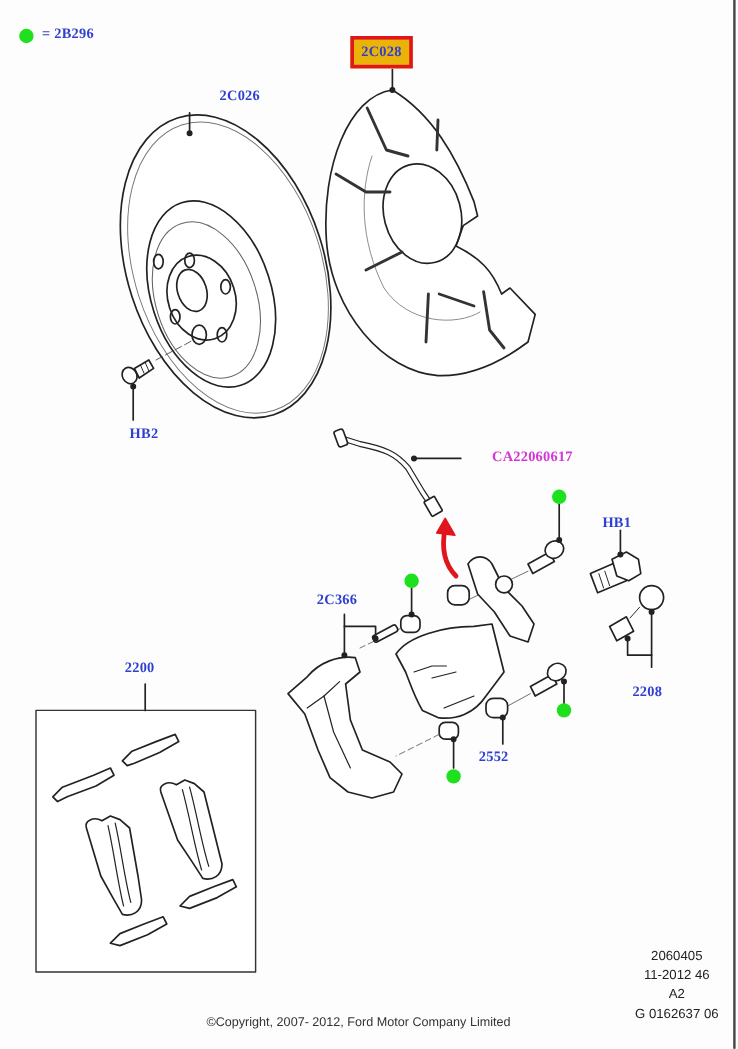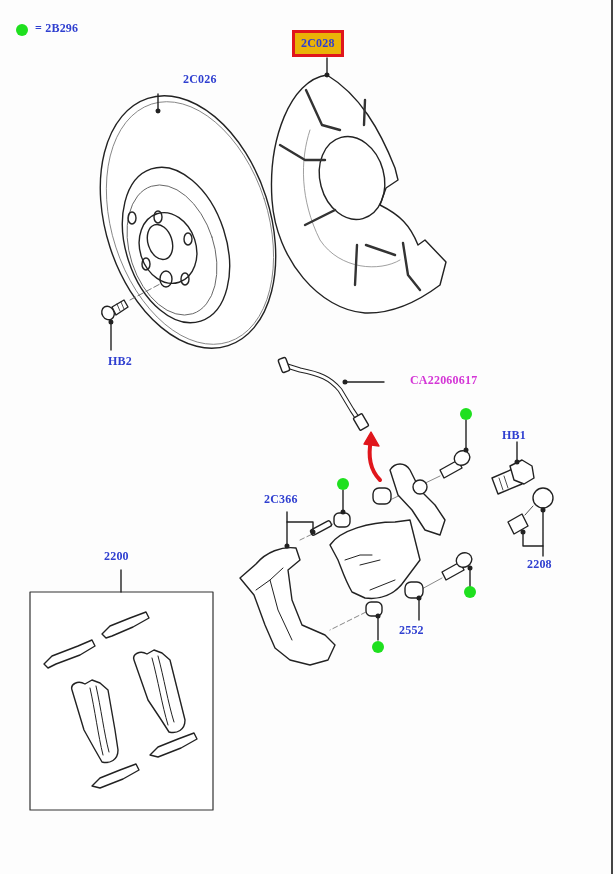--- a/index.html
+++ b/index.html
@@ -170,26 +170,33 @@
   </svg>
 
   <div class="legend-dot" style="left:16px;top:24px;"></div>
   <div class="lbl" style="left:35px;top:21px;">= 2B296</div>
 
   <div class="lbl" style="left:135px;top:72px;margin-left:48px;">2C026</div>
   <div class="lbl boxed" style="left:292px;top:30px;">2C028</div>
   <div class="lbl" style="left:108px;top:354px;">HB2</div>
   <div class="lbl magenta" style="left:387px;top:373px;margin-left:23px;">CA22060617</div>
   <div class="lbl" style="left:502px;top:428px;">HB1</div>
-  <div class="lbl" style="left:527px;top:557px;">2208</div>
+  <div class="lbl" style="left:527px;top:569px;">2208</div>
   <div class="lbl" style="left:264px;top:492px;">2C366</div>
   <div class="lbl" style="left:399px;top:623px;">2552</div>
   <div class="lbl" style="left:104px;top:549px;text-align:center;">2200</div>
 
   <div class="legend-dot" style="left:460px;top:408px;"></div>
   <div class="legend-dot" style="left:337px;top:478px;"></div>
   <div class="legend-dot" style="left:464px;top:586px;"></div>
   <div class="legend-dot" style="left:372px;top:641px;"></div>
 
-
+  <div class="info" style="left:518px;top:789px;width:92px;">
+    <div>2060405</div>
+    <div>11-2012 46</div>
+    <div>A2</div>
+    <div>G 0162637 06</div>
+  </div>
+
+  <div class="copyright" style="left:172px;top:846px;">©Copyright, 2007- 2012, Ford Motor Company Limited</div>
 
   <div class="edge-line"></div>
 </div>
 
 </body></html>

